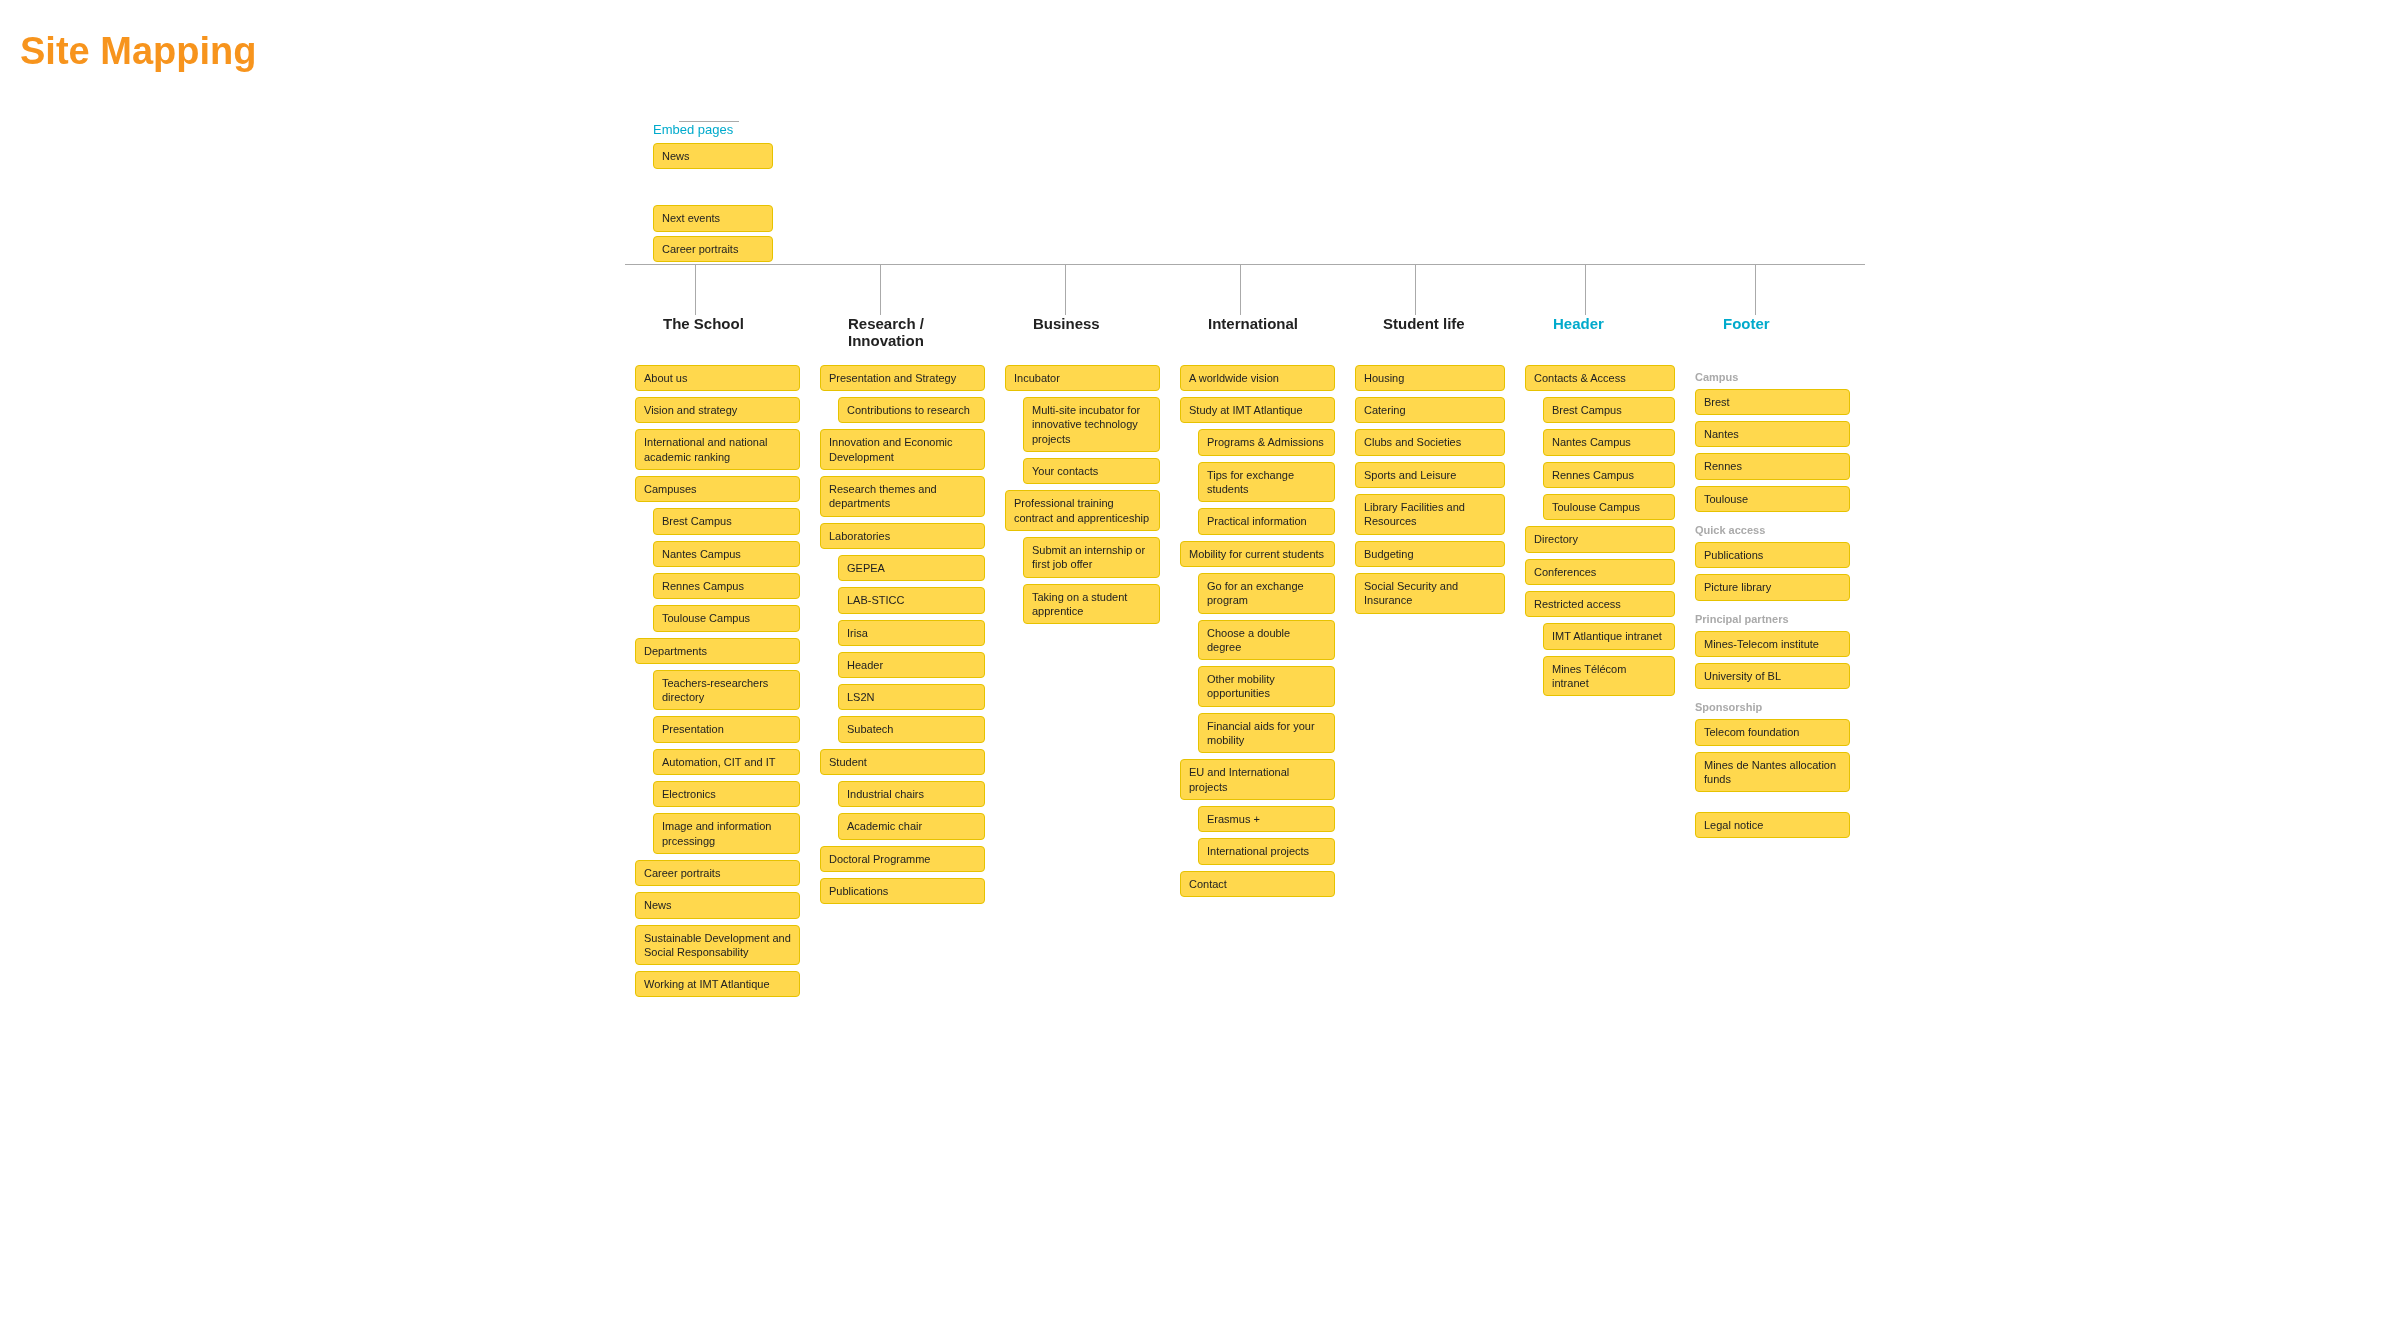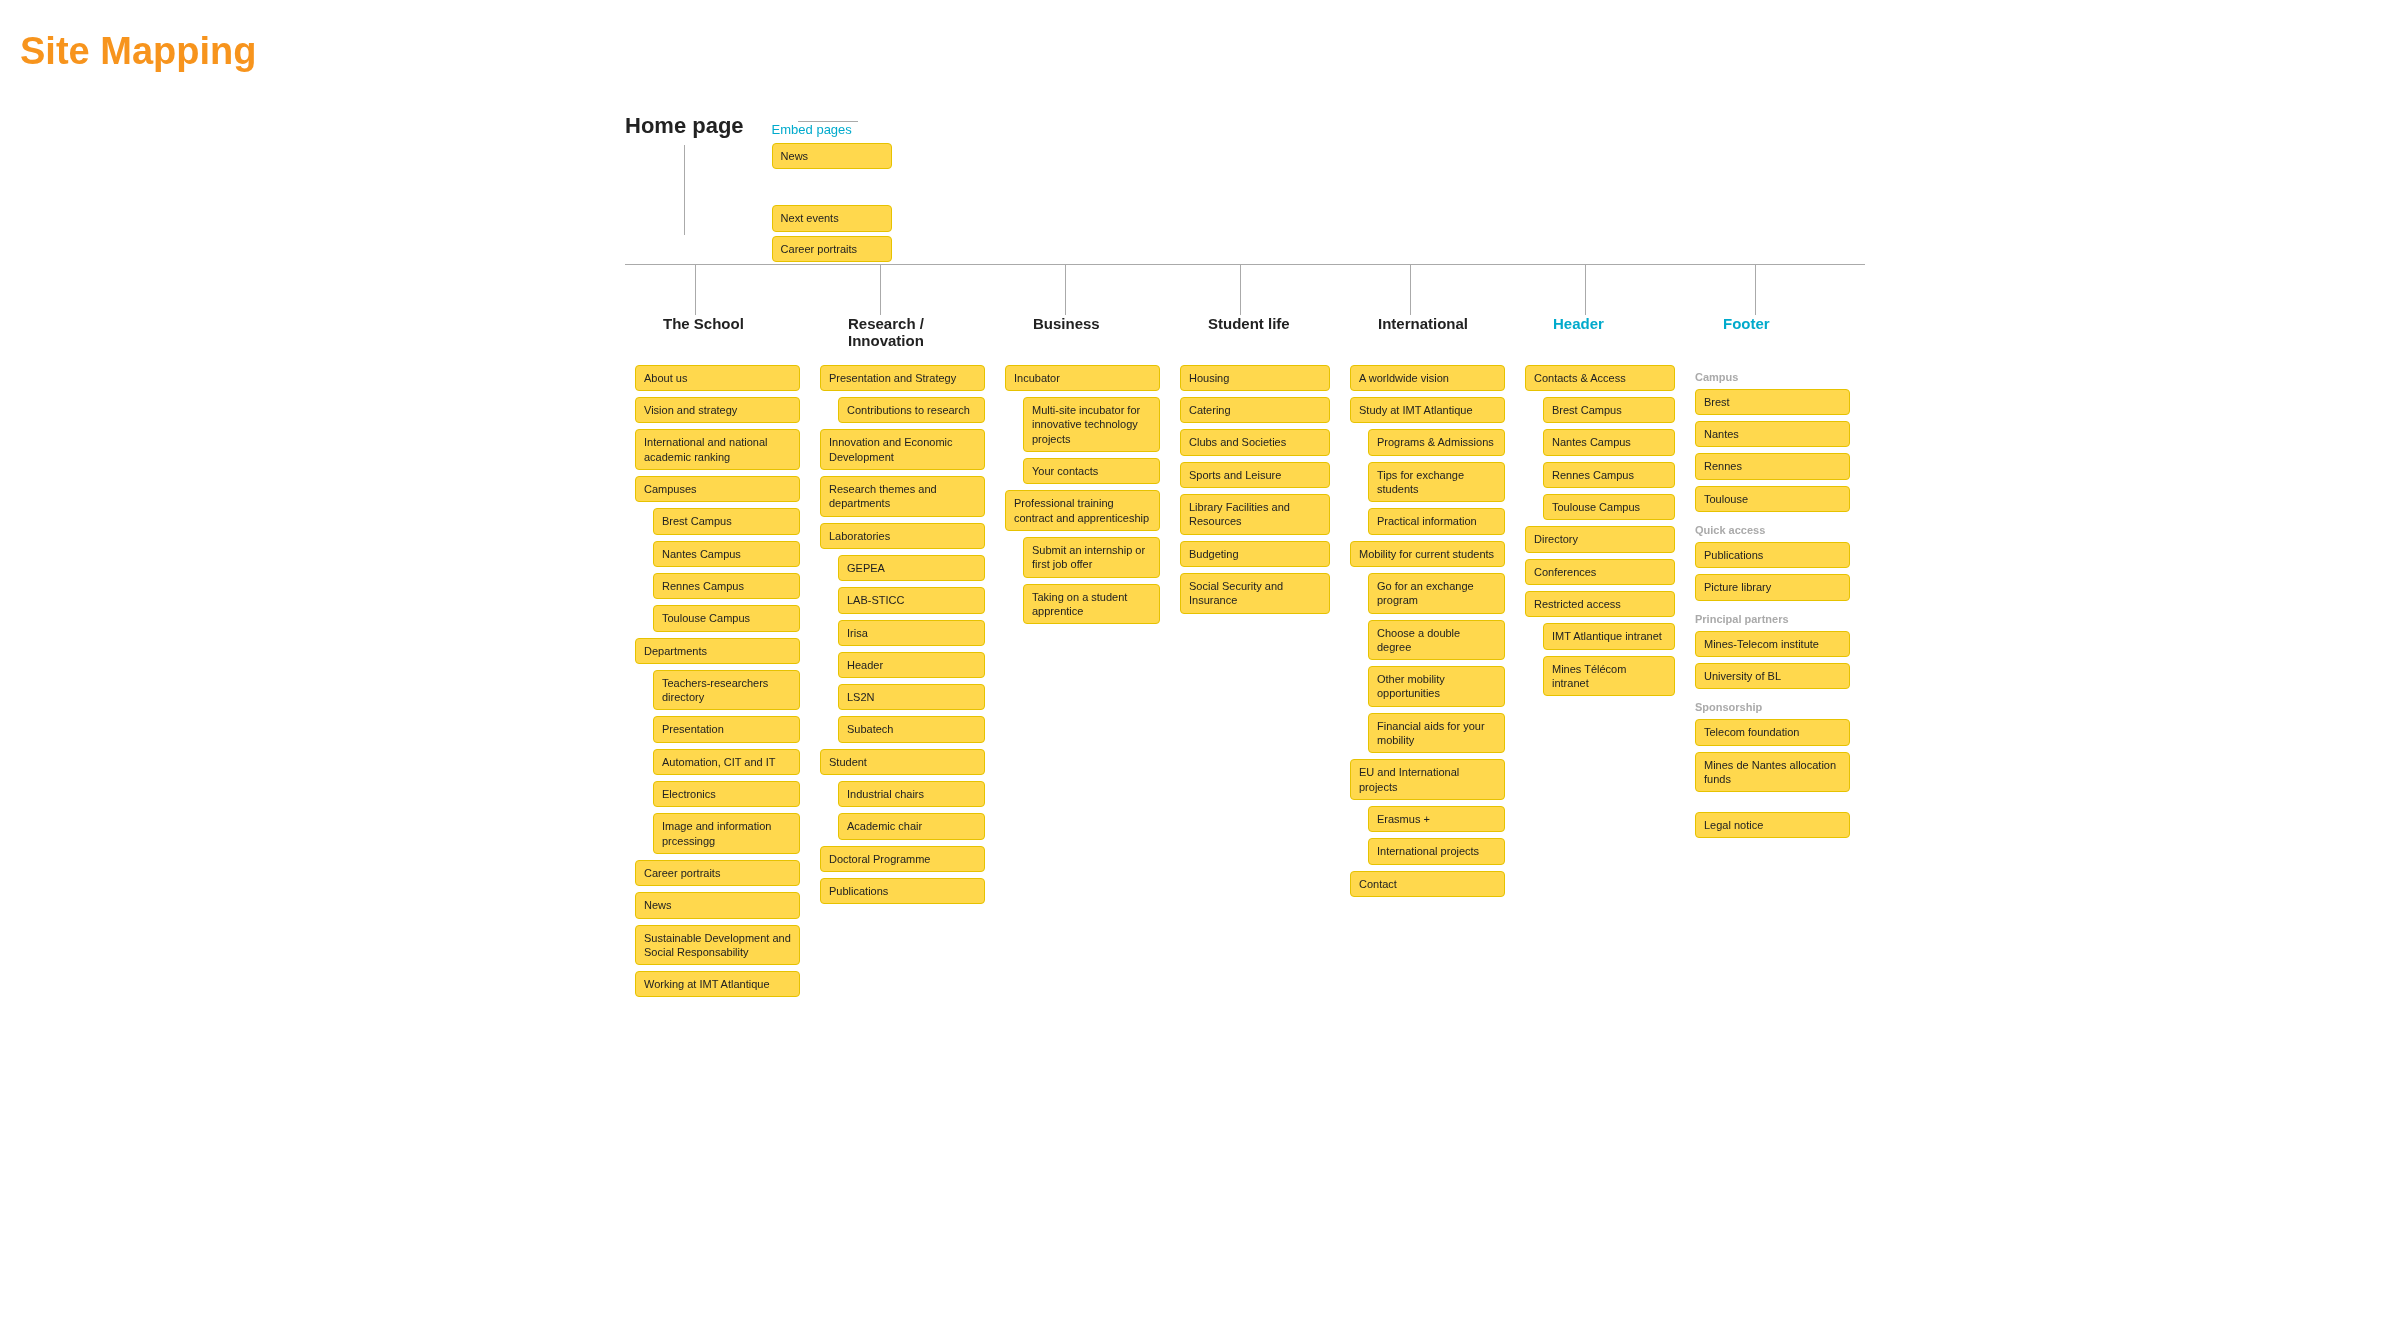--- a/index.html
+++ b/index.html
@@ -92,25 +92,20 @@
   </style>
 </head>
 <body>
 
 <h1 class="site-mapping-title">Site Mapping</h1>
 
 <div class="full-diagram">
 
   <div style="display:flex; align-items:flex-start; padding-left:100px; margin-bottom:0;">
 
-    <div style="display:flex; flex-direction:column; align-items:center;">
-      <div style="font-size:22px; font-weight:bold; color:#222; margin-top:10px; white-space:nowrap;">Home page</div>
-
-      <div style="width:1px; height:90px; background:#aaa; margin-top:6px;"></div>
-    </div>
 
     <div style="display:flex; flex-direction:column; align-items:flex-start; margin-left:20px; margin-top:18px;">
       <div style="display:flex; align-items:center;flex-direction:column;">
         <div style="width:60px; height:1px; background:#aaa;"></div>
         <div style="display:flex; flex-direction:column; margin-left:8px;">
           <div style="color:#00aacc; font-size:13px; margin-bottom:6px;">Embed pages</div>
           <div class="node-yellow" style="width:120px; margin-bottom:4px;">News</div>
           <div class="node-yellow" style="width:120px; margin-bottom:4px;margin-top:32px;">Next events</div>
           <div class="node-yellow" style="width:120px;">Career portraits</div>
         </div>
@@ -185,52 +180,52 @@
         <div class="col-nodes">
           <div class="node-yellow">Incubator</div>
           <div class="node-yellow indent1">Multi-site incubator for innovative technology projects</div>
           <div class="node-yellow indent1">Your contacts</div>
           <div class="node-yellow">Professional training contract and apprenticeship</div>
           <div class="node-yellow indent1">Submit an internship or first job offer</div>
           <div class="node-yellow indent1">Taking on a student apprentice</div>
         </div>
       </div>
 
-      <div class="col" style="min-width:155px; max-width:170px;">
-        <div style="width:1px; height:50px; background:#aaa; margin-left:60px;"></div>
-        <div class="col-title">Student life</div>
-        <div class="col-nodes">
-          <div class="node-yellow">Housing</div>
-          <div class="node-yellow">Catering</div>
-          <div class="node-yellow">Clubs and Societies</div>
-          <div class="node-yellow">Sports and Leisure</div>
-          <div class="node-yellow">Library Facilities and Resources</div>
-          <div class="node-yellow">Budgeting</div>
-          <div class="node-yellow">Social Security and Insurance</div>
-        </div>
-      </div>
-
       <div class="col" style="min-width:160px; max-width:175px;">
         <div style="width:1px; height:50px; background:#aaa; margin-left:60px;"></div>
         <div class="col-title">International</div>
         <div class="col-nodes">
           <div class="node-yellow">A worldwide vision</div>
           <div class="node-yellow">Study at IMT Atlantique</div>
           <div class="node-yellow indent1">Programs &amp; Admissions</div>
           <div class="node-yellow indent1">Tips for exchange students</div>
           <div class="node-yellow indent1">Practical information</div>
           <div class="node-yellow">Mobility for current students</div>
           <div class="node-yellow indent1">Go for an exchange program</div>
           <div class="node-yellow indent1">Choose a double degree</div>
           <div class="node-yellow indent1">Other mobility opportunities</div>
           <div class="node-yellow indent1">Financial aids for your mobility</div>
           <div class="node-yellow">EU and International projects</div>
           <div class="node-yellow indent1">Erasmus +</div>
           <div class="node-yellow indent1">International projects</div>
           <div class="node-yellow">Contact</div>
+        </div>
+      </div>
+
+      <div class="col" style="min-width:155px; max-width:170px;">
+        <div style="width:1px; height:50px; background:#aaa; margin-left:60px;"></div>
+        <div class="col-title">Student life</div>
+        <div class="col-nodes">
+          <div class="node-yellow">Housing</div>
+          <div class="node-yellow">Catering</div>
+          <div class="node-yellow">Clubs and Societies</div>
+          <div class="node-yellow">Sports and Leisure</div>
+          <div class="node-yellow">Library Facilities and Resources</div>
+          <div class="node-yellow">Budgeting</div>
+          <div class="node-yellow">Social Security and Insurance</div>
         </div>
       </div>
 
       <div class="col" style="min-width:155px; max-width:170px;">
         <div style="width:1px; height:50px; background:#aaa; margin-left:60px;"></div>
         <div class="col-title blue">Header</div>
         <div class="col-nodes">
           <div class="node-yellow">Contacts &amp; Access</div>
           <div class="node-yellow indent1">Brest Campus</div>
           <div class="node-yellow indent1">Nantes Campus</div>

